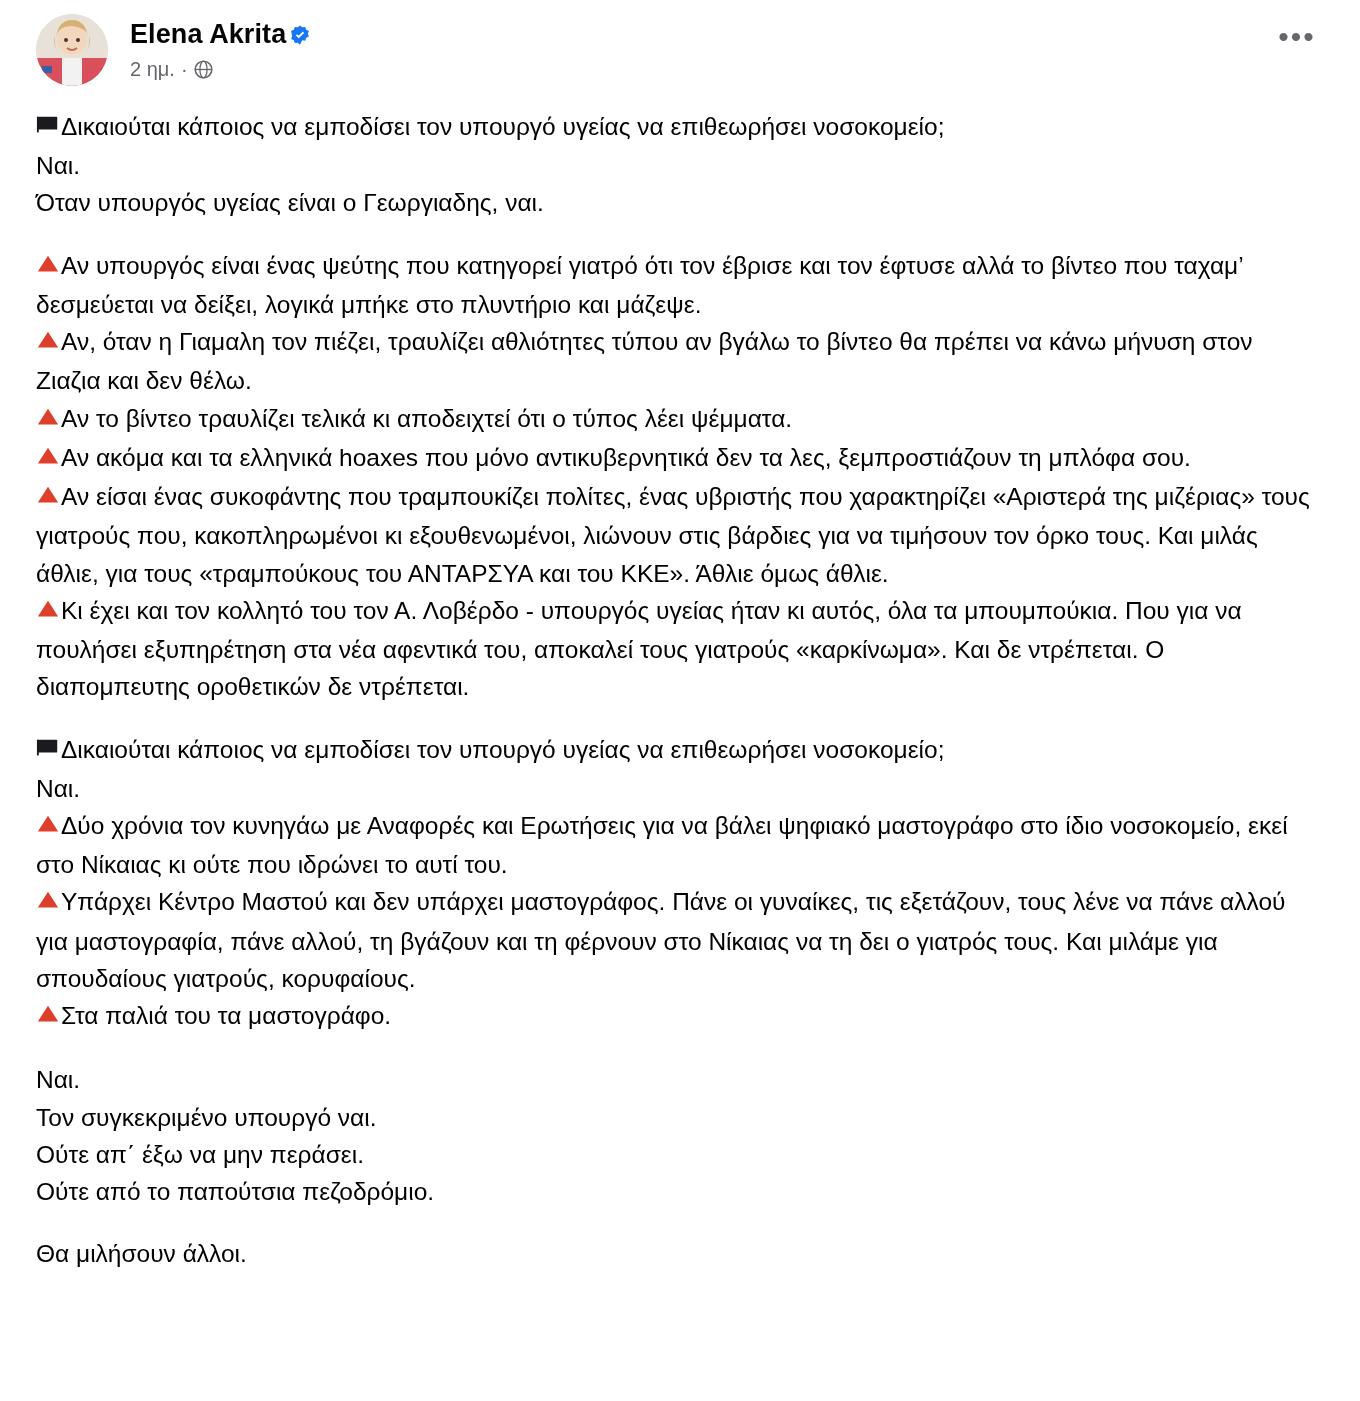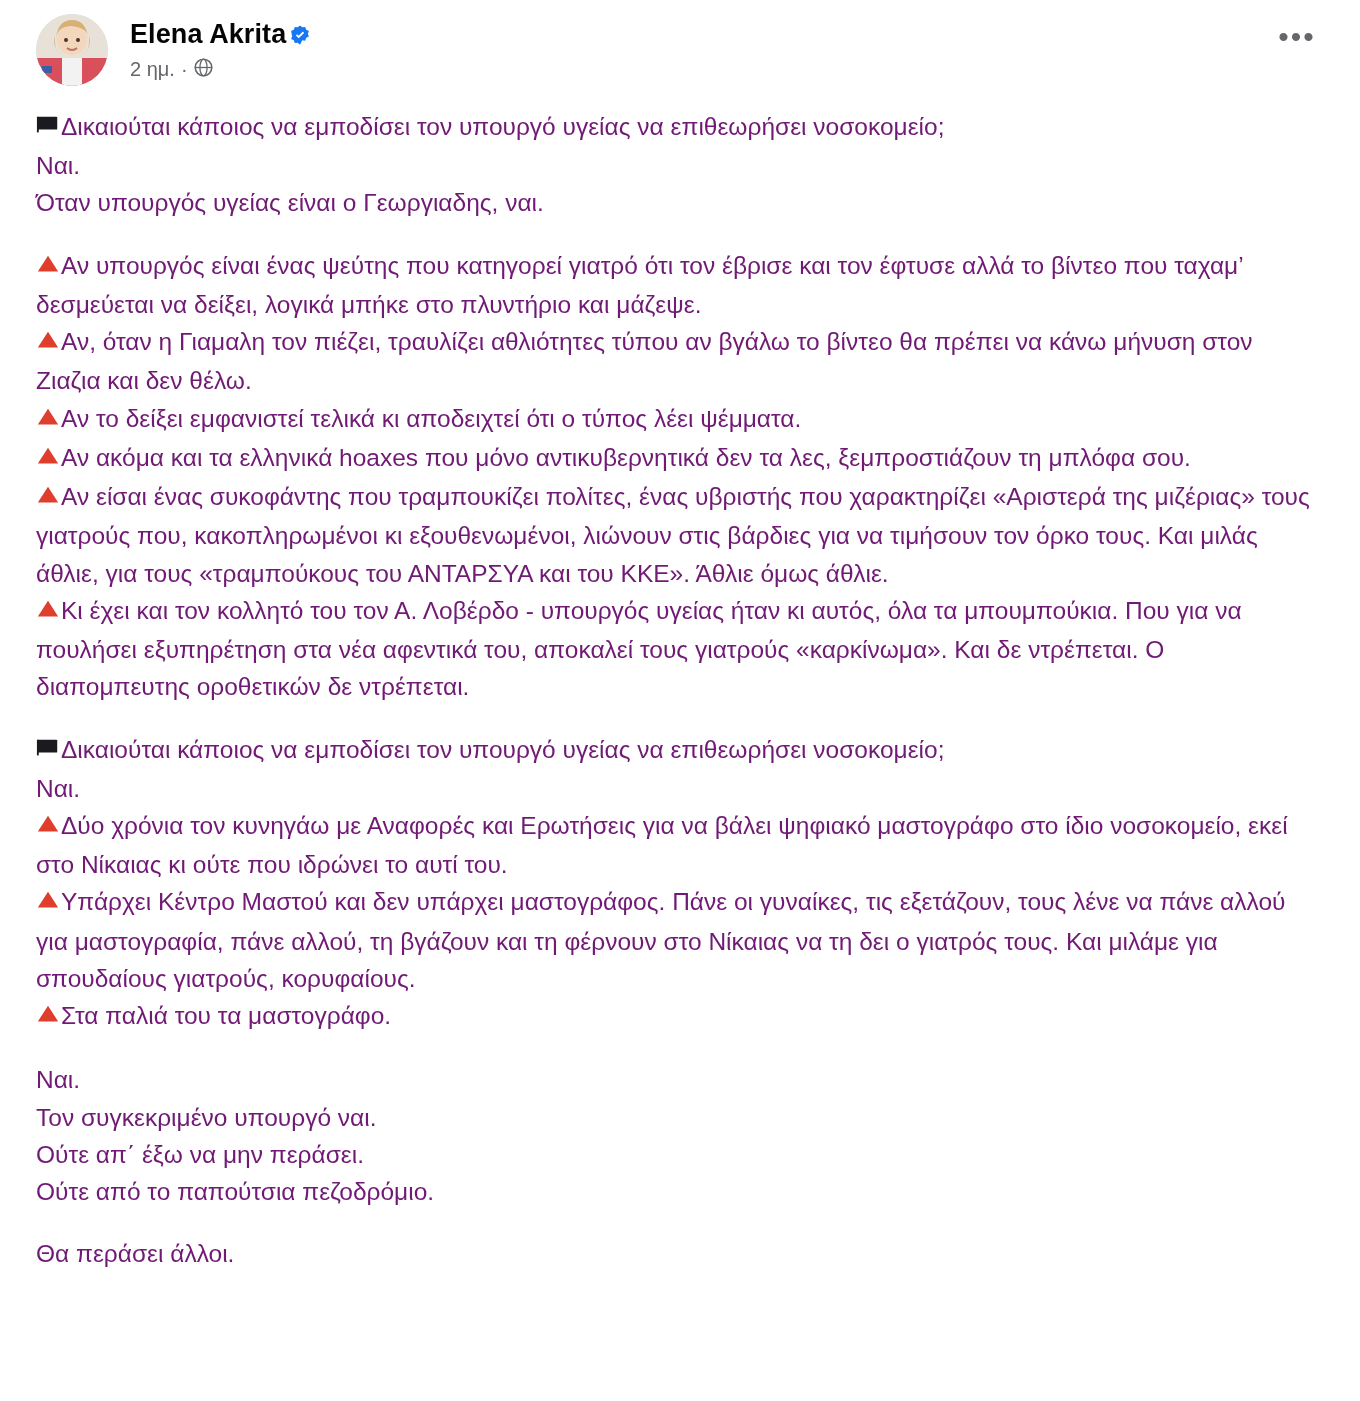--- a/index.html
+++ b/index.html
@@ -50,20 +50,21 @@
     letter-spacing: 0.1px;
     line-height: 1.1;
   }
   .verified {
     width: 22px;
     height: 22px;
     display: inline-block;
   }
   .meta-row {
     display: flex;
+    align-items: center;
     gap: 6px;
     margin-top: 8px;
     color: #65676b;
     font-size: 20px;
   }
   .meta-sep { color: #65676b; font-size: 20px; }
   .globe {
     width: 19px;
     height: 19px;
     display: inline-block;
@@ -81,21 +82,21 @@
     font-size: 30px;
     letter-spacing: 2px;
     line-height: 1;
     border-radius: 6px;
     cursor: pointer;
   }
   .post-body {
     margin-top: 16px;
     font-size: 24.5px;
     line-height: 1.52;
-    color: #701a75;
+    color: #000000;
   }
   .para {
     margin: 0 0 0 0;
   }
   .gap {
     height: 25px;
   }
   .line {
     display: block;
   }
@@ -172,21 +173,21 @@
       <div class="gap"></div>
       <div class="para">
         <div class="line"><span class="emoji-tri"><svg viewBox="0 0 26 26" width="24" height="24">
               <path d="M13 4 L24 21 L2 21 Z" fill="#E03E2D"></path>
             </svg></span><span>Αν υπουργός είναι ένας ψεύτης που κατηγορεί γιατρό ότι τον έβρισε και τον έφτυσε αλλά το βίντεο που ταχαμ’ δεσμεύεται να δείξει, λογικά μπήκε στο πλυντήριο και μάζεψε.</span></div>
         <div class="line"><span class="emoji-tri"><svg viewBox="0 0 26 26" width="24" height="24">
               <path d="M13 4 L24 21 L2 21 Z" fill="#E03E2D"></path>
             </svg></span><span>Αν, όταν η Γιαμαλη τον πιέζει, τραυλίζει αθλιότητες τύπου αν βγάλω το βίντεο θα πρέπει να κάνω μήνυση στον Ζιαζια και δεν θέλω.</span></div>
         <div class="line"><span class="emoji-tri"><svg viewBox="0 0 26 26" width="24" height="24">
               <path d="M13 4 L24 21 L2 21 Z" fill="#E03E2D"></path>
-            </svg></span><span>Αν το δείξει εμφανιστεί τελικά κι αποδειχτεί ότι ο τύπος λέει ψέμματα.</span></div>
+            </svg></span><span>Αν το βίντεο τραυλίζει τελικά κι αποδειχτεί ότι ο τύπος λέει ψέμματα.</span></div>
         <div class="line"><span class="emoji-tri"><svg viewBox="0 0 26 26" width="24" height="24">
               <path d="M13 4 L24 21 L2 21 Z" fill="#E03E2D"></path>
             </svg></span><span>Αν ακόμα και τα ελληνικά hoaxes που μόνο αντικυβερνητικά δεν τα λες, ξεμπροστιάζουν τη μπλόφα σου.</span></div>
         <div class="line"><span class="emoji-tri"><svg viewBox="0 0 26 26" width="24" height="24">
               <path d="M13 4 L24 21 L2 21 Z" fill="#E03E2D"></path>
             </svg></span><span>Αν είσαι ένας συκοφάντης που τραμπουκίζει πολίτες, ένας υβριστής που χαρακτηρίζει «Αριστερά της μιζέριας» τους γιατρούς που, κακοπληρωμένοι κι εξουθενωμένοι, λιώνουν στις βάρδιες για να τιμήσουν τον όρκο τους. Και μιλάς άθλιε, για τους «τραμπούκους του ΑΝΤΑΡΣΥΑ και του ΚΚΕ». Άθλιε όμως άθλιε.</span></div>
         <div class="line"><span class="emoji-tri"><svg viewBox="0 0 26 26" width="24" height="24">
               <path d="M13 4 L24 21 L2 21 Z" fill="#E03E2D"></path>
             </svg></span><span>Κι έχει και τον κολλητό του τον Α. Λοβέρδο - υπουργός υγείας ήταν κι αυτός, όλα τα μπουμπούκια. Που για να πουλήσει εξυπηρέτηση στα νέα αφεντικά του, αποκαλεί τους γιατρούς «καρκίνωμα». Και δε ντρέπεται. Ο διαπομπευτης οροθετικών δε ντρέπεται.</span></div>
       </div>
@@ -209,16 +210,16 @@
       </div>
       <div class="gap"></div>
       <div class="para">
         <div class="line"><span>Ναι.</span></div>
         <div class="line"><span>Τον συγκεκριμένο υπουργό ναι.</span></div>
         <div class="line"><span>Ούτε απ΄ έξω να μην περάσει.</span></div>
         <div class="line"><span>Ούτε από το παπούτσια πεζοδρόμιο.</span></div>
       </div>
       <div class="gap"></div>
       <div class="para">
-        <div class="line"><span>Θα περάσει άλλοι.</span></div>
+        <div class="line"><span>Θα μιλήσουν άλλοι.</span></div>
       </div>
     </div>
 </div>
 
 </body></html>

